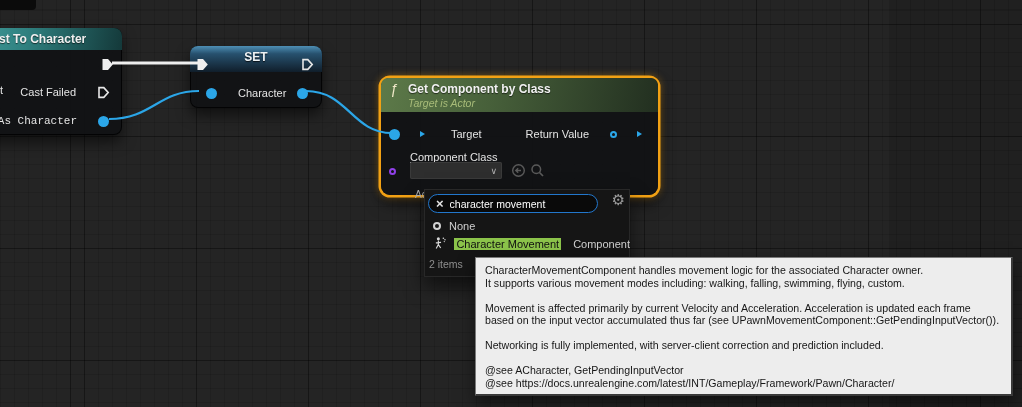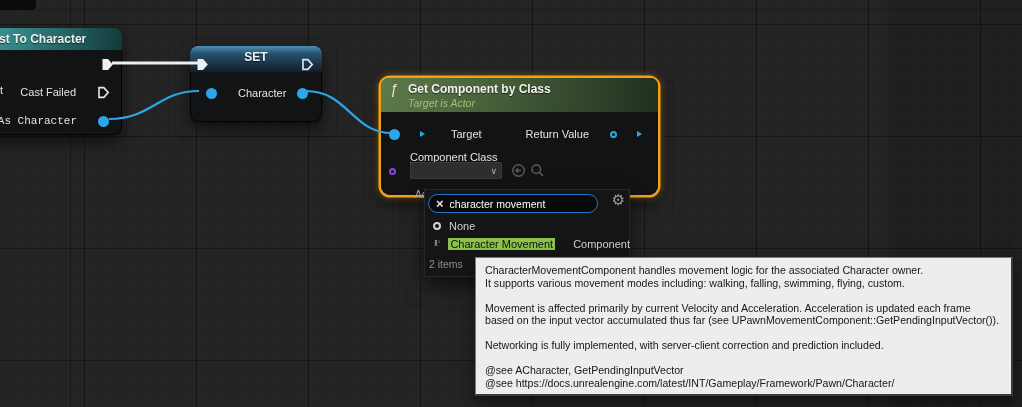--- a/index.html
+++ b/index.html
@@ -24,21 +24,21 @@
   .node-header{position:absolute;left:0;top:0;right:0;border-radius:8px 8px 0 0;overflow:hidden;}
   .lbl{font-size:11px;color:#e4e4e4;white-space:nowrap;}
   .row{position:absolute;display:flex;align-items:center;gap:21px;height:14px;}
 
   
   #cast-node{left:-52px;top:28px;width:174px;height:107px;}
   #cast-node .node-header{height:22px;background:linear-gradient(100deg,#48a8a6 0%,#2f807f 45%,#14393a 100%);}
   #cast-node .node-header .t{display:block;text-align:center;font-weight:bold;font-size:12px;color:#f0f0f0;line-height:22px;text-shadow:0 1px 1px rgba(0,0,0,.6);}
 
   
-  #set-node{left:190px;top:46px;width:132px;height:76px;}
+  #set-node{left:190px;top:46px;width:132px;height:62px;}
   #set-node .node-header{height:26px;background:linear-gradient(to bottom,#4e8fb5 0%,#27516e 30%,#101e2b 100%);}
   #set-node .node-header .t{display:block;text-align:center;font-weight:bold;font-size:12px;color:#eef2f5;line-height:22px;text-shadow:0 1px 1px rgba(0,0,0,.7);}
 
   
   #getcomp-node{left:381px;top:78px;width:277px;height:117px;border-radius:9px;
      box-shadow:0 0 0 2.5px #f2a114, 0 0 7px 3px rgba(242,161,20,0.35), 0 8px 16px rgba(0,0,0,0.6);z-index:3;}
   #getcomp-node .node-header{height:34px;border-radius:7px 7px 0 0;
      background:linear-gradient(100deg,#5d7a49 0%,#47603a 40%,#222f20 100%);}
   .fn-glyph{position:absolute;left:9px;top:3px;font-style:italic;font-size:14px;color:#f0e8c8;}
   .gc-title{position:absolute;left:27px;top:4px;font-weight:bold;font-size:12px;color:#f2f2f2;text-shadow:0 1px 1px rgba(0,0,0,.6);white-space:nowrap;}
@@ -68,21 +68,21 @@
   .search-pill{position:absolute;left:4px;top:5px;width:170px;height:19px;border:1.5px solid #2277cc;border-radius:10px;
          background:#0a0a0a;display:flex;align-items:center;padding:0 7px;gap:6px;}
   .search-pill .x{font-size:13px;font-weight:bold;color:#e4e4e4;line-height:1;}
   .search-pill input{flex:1;min-width:0;background:transparent;border:none;outline:none;color:#fff;
          font-family:"Liberation Sans",sans-serif;font-size:10.5px;padding:0;}
   .gear{position:absolute;right:5px;top:3px;font-size:15px;color:#9a9a9a;line-height:1;}
   .menu-row{position:absolute;left:0;right:0;height:17px;display:flex;align-items:center;padding-left:9px;gap:8px;}
   .none-ring{width:8px;height:8px;border:2.6px solid #d2d2d2;border-radius:50%;flex:none;}
   .menu-row .mlbl{font-size:11px;color:#cfcfcf;white-space:nowrap;}
   .hl{background:#8bc34a;color:#101010;font-size:11px;padding:0 2px;white-space:nowrap;}
-  .rest{font-size:11px;color:#cfcfcf;margin-left:18px;white-space:nowrap;}
+  .rest{font-size:11px;color:#cfcfcf;margin-left:12px;white-space:nowrap;}
   .count{position:absolute;left:5px;top:69px;font-size:10.5px;color:#8f8f8f;}
 
   
   #tooltip{position:absolute;left:475px;top:257px;width:538px;height:139px;background:#ededed;z-index:20;
      border:1px solid #7a7a7a;border-right:2px solid #3a3a3a;border-bottom:2px solid #3a3a3a;
      padding:6px 9px;color:#161616;font-size:10.6px;line-height:12.5px;white-space:nowrap;overflow:hidden;
      box-shadow:0 8px 16px rgba(0,0,0,0.5);}
   .tt-line{min-height:12.5px;}
 </style>
 </head>

